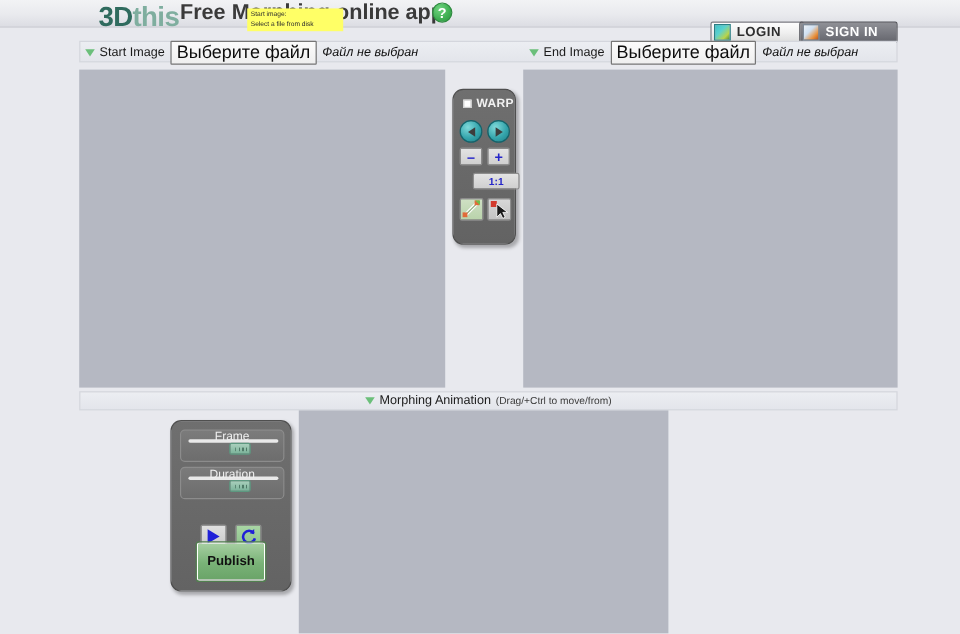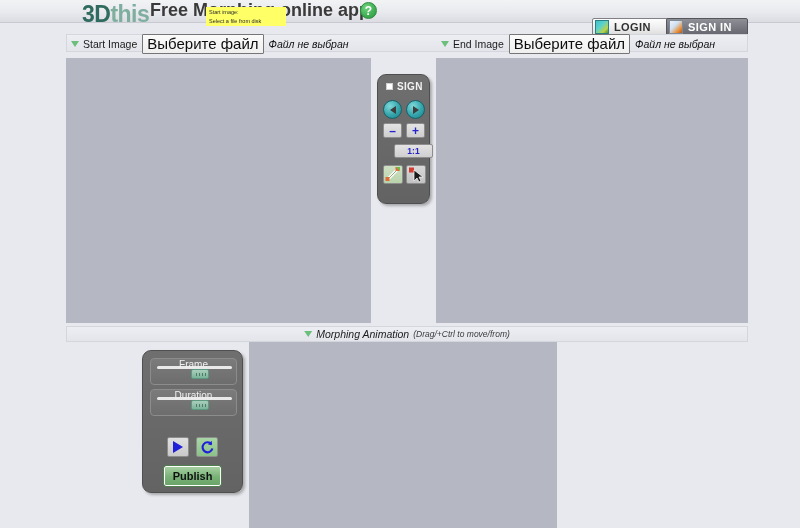--- a/index.html
+++ b/index.html
@@ -124,21 +124,21 @@
   #canvas-start { left: 66px; top: 58px; width: 305px; height: 265px; }
   #canvas-end   { left: 436px; top: 58px; width: 312px; height: 265px; }
   #canvas-anim  { left: 249px; top: 342px; width: 308px; height: 186px; }
 
   
   .strip {
     position: absolute; left: 66px; width: 682px;
     background: linear-gradient(to bottom, #eceef2 0%, #e3e5eb 100%);
     border: 1px solid #d4d6dd;
   }
-  #strip-anim { top: 326px; height: 16px; font-style: italic; }
+  #strip-anim { top: 326px; height: 16px; }
   .strip-label {
     position: absolute; left: 50%; top: 0px;
     transform: translateX(-50%);
     display: flex; align-items: center;
     height: 14px;
     font-size: 10.5px; color: #1b1b1b; white-space: nowrap;
   }
   .strip-label .hint { font-size: 8.5px; color: #3b3b3b; margin-left: 4px; }
 
   
@@ -235,22 +235,22 @@
   #play-button { left: 24px; background: linear-gradient(to bottom,#e0e0e0,#c9c9c9); }
   #play-button .tri {
     width: 0; height: 0;
     border-top: 6px solid transparent;
     border-bottom: 6px solid transparent;
     border-left: 10px solid #2020d8;
   }
   #loop-button { left: 53px; background: linear-gradient(to bottom,#a9d6a5,#8cc189); }
 
   #publish-button {
-    position: absolute; left: 21px; top: 115px;
-    width: 57px; height: 20px;
+    position: absolute; left: 21px; top: 101px;
+    width: 57px; height: 32px;
     background: linear-gradient(to bottom, #a6cfa1 0%, #79b277 55%, #6aa468 100%);
     border: 1px solid #ffffff;
     outline: 1px solid #51804f;
     border-radius: 2px;
     color: #111111; font-size: 11px; font-weight: bold;
     display: flex; align-items: center; justify-content: center;
   }
 </style>
 </head>
 <body>
@@ -310,21 +310,21 @@
       <span class="hint">(Drag/+Ctrl to move/from)</span>
     </div>
   </div>
 
   <div class="canvas" id="canvas-anim"></div>
 
   <div class="panel" id="warp-panel">
 
     <div class="panel-title">
       <span class="panel-check"></span>
-      <span>SIGN</span>
+      <span>WARP</span>
     </div>
 
     <div class="rbtn" id="warp-prev-button">
       <span class="arrow"></span>
     </div>
     <div class="rbtn" id="warp-next-button">
       <span class="arrow"></span>
     </div>
 
     <div class="sqbtn" id="warp-zoom-out-button">–</div>

